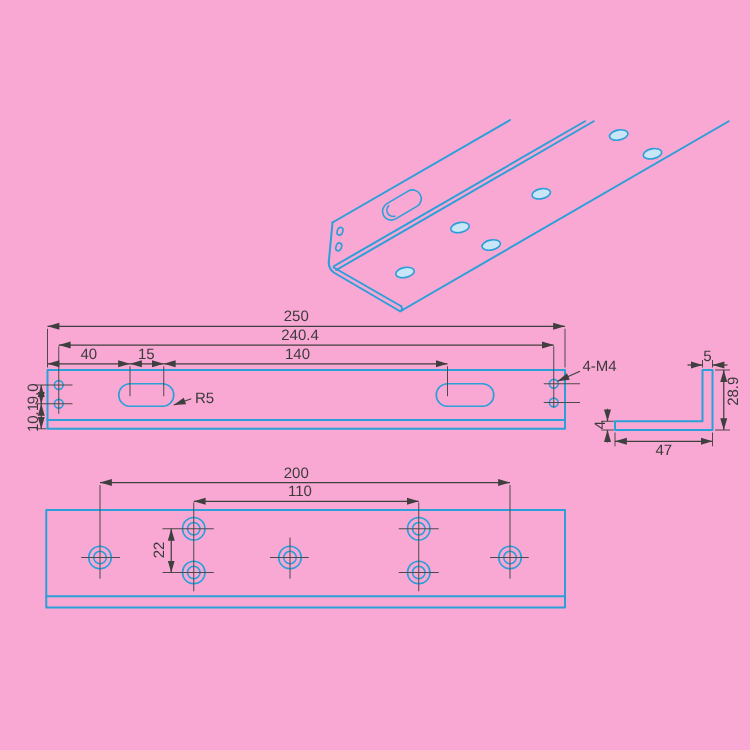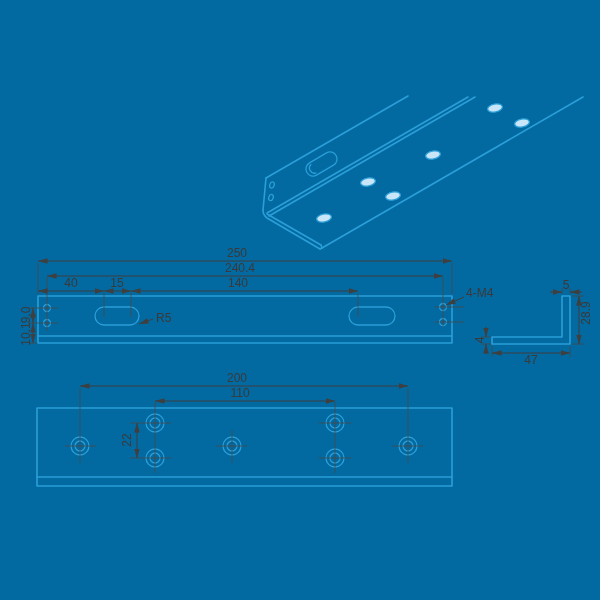--- a/index.html
+++ b/index.html
@@ -1,16 +1,16 @@
 <!DOCTYPE html>
 <html><head>
 <meta charset="utf-8">
 <style>
   html,body{margin:0;padding:0;background:#ffffff;}
-  .canvas{width:600px;height:600px;position:relative;background:#0369a1;overflow:hidden;}
+  .canvas{width:600px;height:600px;position:relative;background:#f9a8d4;overflow:hidden;}
   svg{display:block;}
   .blue{stroke:#2a9fd8;fill:none;stroke-width:1.6;stroke-linecap:round;stroke-linejoin:round;}
   .blue-thin{stroke:#2a9fd8;fill:none;stroke-width:1.3;}
   .hole-fill{fill:#c8e6f7;stroke:#2a9fd8;stroke-width:1.3;}
   .dim{stroke:#3f3f3f;fill:none;stroke-width:1;}
   .ext{stroke:#4a4a4a;fill:none;stroke-width:0.8;}
   .dimtext{font-family:"Liberation Sans","DejaVu Sans",sans-serif;font-size:12px;fill:#3a3a3a;}
 </style>
 </head>
 <body>

